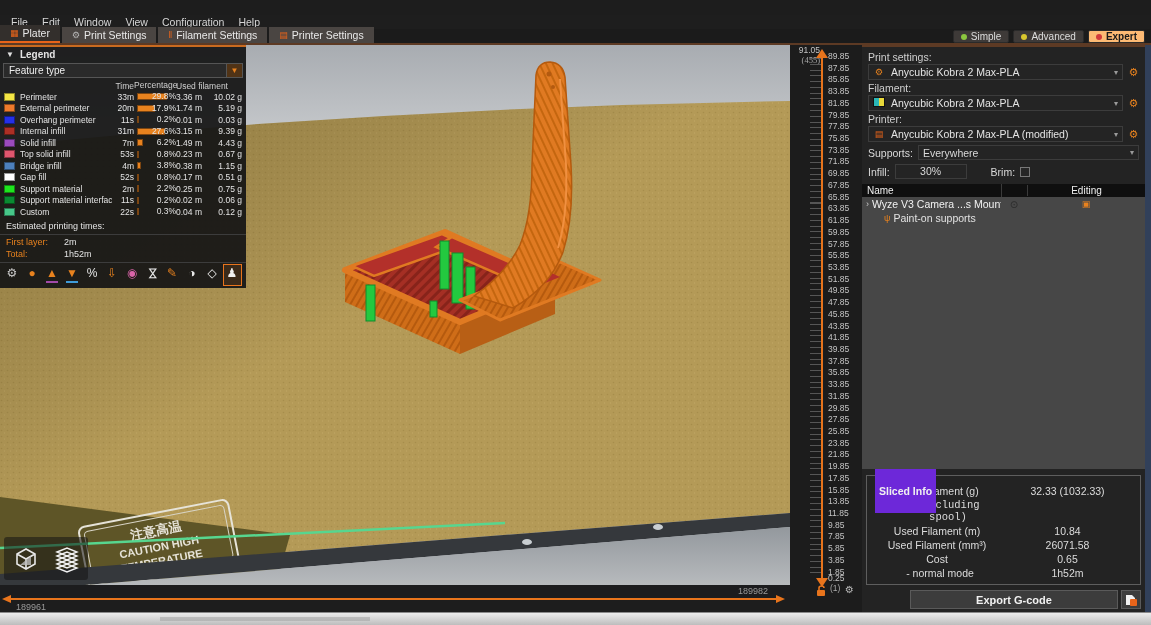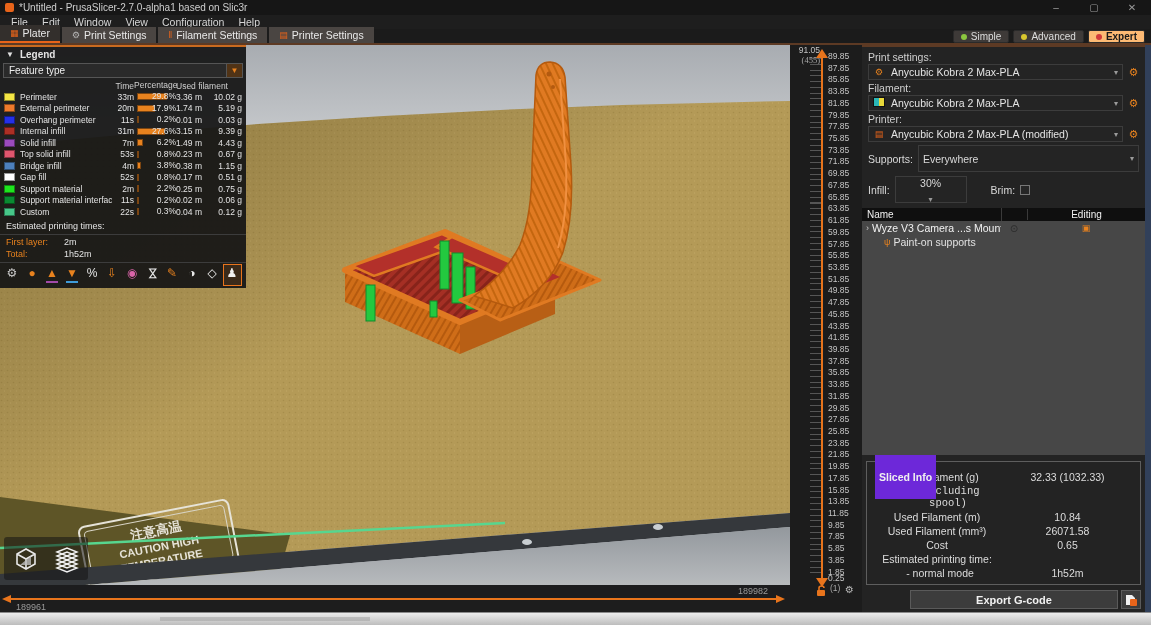--- a/index.html
+++ b/index.html
@@ -113,21 +113,21 @@
   .combo-row { display:flex; align-items:center; padding:0 4px 0 6px; gap:3px; }
   .combo { flex:1; height:16px; background:#242424; border:1px solid #3c3c3c;
     display:flex; align-items:center; gap:6px; padding:0 4px; }
   .combo .c-icon { font-size:9px; width:12px; text-align:center; }
   .combo .c-text { flex:1; font-size:10.5px; color:#e4e4e4; white-space:nowrap; overflow:hidden; }
   .combo .c-chev { color:#9a9a9a; font-size:8px; }
   .gear-btn { width:15px; height:15px; display:flex; align-items:center; justify-content:center;
     color:#e8821e; font-size:11px; }
   .filament-swatch { width:12px; height:10px; border:1px solid #111; }
   .inline-row { display:flex; align-items:center; padding:3px 6px 1px; gap:5px; font-size:10.5px; }
-  .inline-row .small-combo { height:27px; background:#242424; border:1px solid #3c3c3c;
+  .inline-row .small-combo { height:15px; background:#242424; border:1px solid #3c3c3c;
     display:flex; align-items:center; padding:0 4px; gap:6px; }
   .inline-row .small-combo .c-chev { color:#9a9a9a; font-size:8px; }
   #supports-combo { flex:1; }
   #infill-combo { width:72px;flex-direction:column; }
   #brim-check { width:10px; height:10px; border:1px solid #777; background:#262626; }
   #obj-header { margin-top:4px; height:13px; background:#0f0f0f; color:#f0f0f0; font-size:10px;
     display:grid; grid-template-columns:1fr 26px 118px; align-items:center; }
   #obj-header .oc { padding-left:5px; }
   #obj-header .ed { text-align:center; border-left:1px solid #3a3a3a; }
   #obj-header .sp { border-left:1px solid #3a3a3a; height:100%; }
@@ -155,29 +155,20 @@
   #rightedge { left:1145px; top:45px; width:6px; height:567px; background:#31405a; }
   #bottomstrip { left:0; top:612px; width:1151px; height:13px;
     background:linear-gradient(#ececec,#bdbdbd); border-top:1px solid #8a8a8a; }
   #bottomstrip .smudge { left:160px; top:4px; width:210px; height:4px; background:#9a9a9a; opacity:.45; position:absolute; }
 </style>
 </head>
 <body>
 
 <div id="app">
 
-  <div id="titlebar" class="abs">
-    <div id="app-icon"></div>
-    <span>*Untitled - PrusaSlicer-2.7.0-alpha1 based on Slic3r</span>
-    <div id="win-controls">
-      <span>–</span>
-      <span>▢</span>
-      <span>✕</span>
-    </div>
-  </div>
 
   <div id="menubar" class="abs">
 
   <span class="menu-item">File</span>
       <span class="menu-item">Edit</span>
       <span class="menu-item">Window</span>
       <span class="menu-item">View</span>
       <span class="menu-item">Configuration</span>
       <span class="menu-item">Help</span>
     </div>
@@ -723,24 +714,20 @@
           <div class="si-row">
             <span class="si-l">Used Filament (mm³)</span>
             <span class="si-v">26071.58</span>
           </div>
 
           <div class="si-row">
             <span class="si-l">Cost</span>
             <span class="si-v">0.65</span>
           </div>
 
-          <div class="si-row">
-            <span class="si-l">Estimated printing time:</span>
-            <span class="si-v"></span>
-          </div>
 
           <div class="si-row indent_sm">
             <span class="si-l">- normal mode</span>
             <span class="si-v">1h52m</span>
           </div>
         </div>
     </div>
 
     <div id="export-row">
       <div id="export-btn">Export G-code</div>

